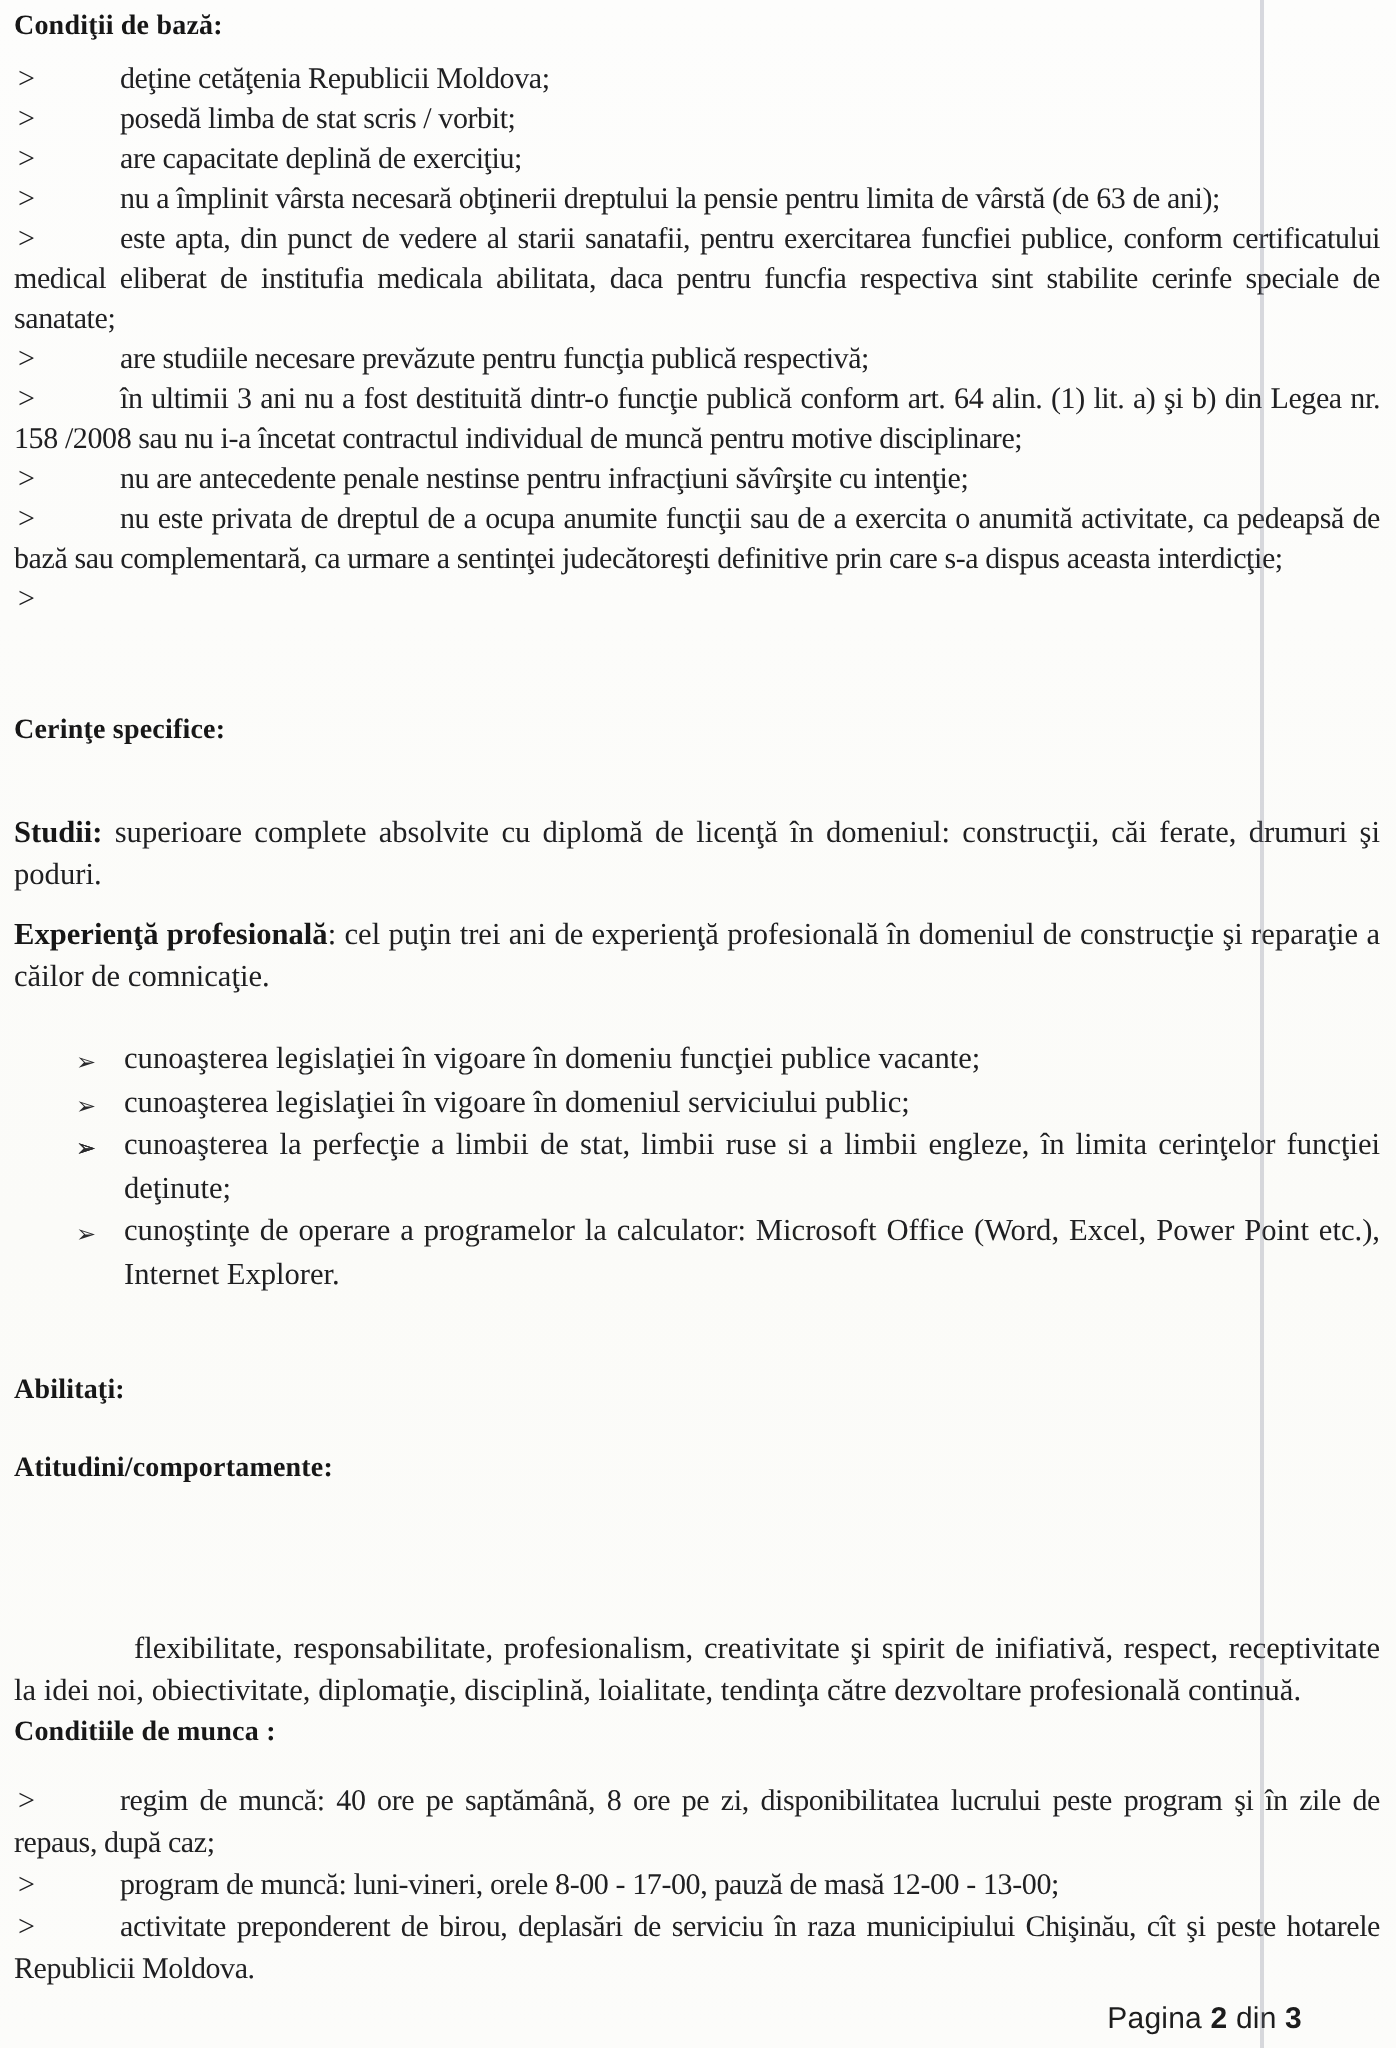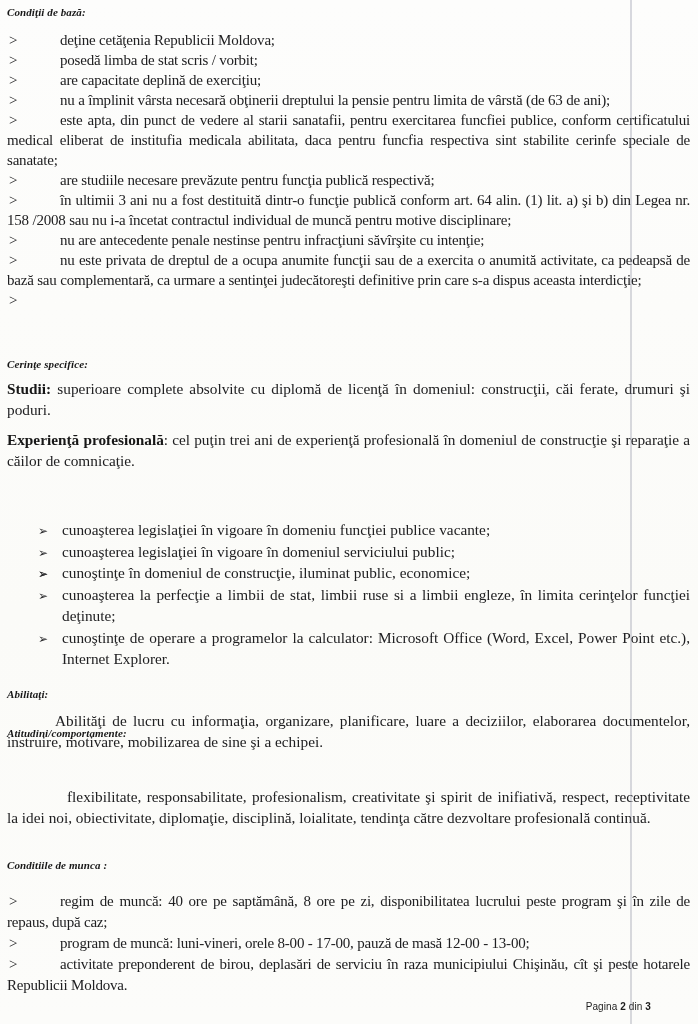--- a/index.html
+++ b/index.html
@@ -6,38 +6,38 @@
   body { background:#ffffff; }
   .page {
     position:relative; width:698px; height:1024px; overflow:hidden;
     background:#fdfdfb;
     background-image:linear-gradient(180deg, #fdfdfc 0%, #fbfbf8 60%, #fcfcfa 100%);
     font-family:"Liberation Serif", serif;
     color:#202022;
     -webkit-font-smoothing:antialiased;
   }
   .blk { position:absolute; left:7px; width:683px; }
-  .hd { font-weight:bold; font-size:11px; color:#171717; letter-spacing:0.1px;font-style:italic; }
+  .hd { font-weight:bold; font-size:14px; color:#171717; letter-spacing:0.1px; }
   
   .li1 { position:relative; text-indent:53px; text-align:justify; font-size:15px;
          line-height:20px; letter-spacing:-0.2px; }
   .li1 .b1 { position:absolute; left:2px; top:0; text-indent:0; }
   
   .li2 { position:relative; padding-left:55px; text-align:justify; font-size:15.3px;
          line-height:21.5px; }
   .li2 .b2 { position:absolute; left:31px; top:2px; font-family:"DejaVu Sans", sans-serif;
              font-size:12px; color:#2a2a2c; }
-  .para { text-align:justify; font-size:15.3px; line-height:20.5px; }
+  .para { text-align:justify; font-size:15.3px; line-height:20.5px;margin-top:28px; }
   .ind48 { text-indent:48px; }
   .ind60 { text-indent:60px; }
   .bold { font-weight:bold; color:#171717; }
   .scanline { position:absolute; left:630px; top:0; height:100%; width:2px;
               background:rgba(128,131,152,0.30); z-index:3; pointer-events:none; }
   .footer { position:absolute; top:1001px; right:47px;
-            font-family:"Liberation Sans", sans-serif; font-size:10px; color:#1d1d1d;
+            font-family:"Liberation Sans", sans-serif; font-size:15px; color:#1d1d1d;
             letter-spacing:0.1px; }
   .footer .num { font-weight:bold; }
 </style>
 </head>
 <body>
 
 <div class="page">
 
   <div class="scanline"></div>
 
@@ -103,34 +103,32 @@
     </div>
     <div class="li2">
       <span class="b2">➢</span>
       <span>cunoaşterea legislaţiei în vigoare în domeniul serviciului public;</span>
     </div>
     <div class="li2">
       <span class="b2">➢</span>
     </div>
     <div class="li2">
       <span class="b2">➢</span>
-      <span>cunoştinţe în domeniul de construcţie, iluminat public, economice;</span>
     </div>
     <div class="li2">
       <span class="b2">➢</span>
       <span>cunoaşterea la perfecţie a limbii de stat, limbii ruse si a limbii engleze, în limita cerinţelor funcţiei deţinute;</span>
     </div>
     <div class="li2">
       <span class="b2">➢</span>
       <span>cunoştinţe de operare a programelor la calculator: Microsoft Office (Word, Excel, Power Point etc.), Internet Explorer.</span>
     </div>
   </div>
 
   <div class="blk hd" style="top:688px;">Abilitaţi:</div>
-  <div class="blk para ind48" style="top:711px;">Abilităţi de lucru cu informaţia, organizare, planificare, luare a deciziilor, elaborarea documentelor, instruire, motivare, mobilizarea de sine şi a echipei.</div>
 
   <div class="blk hd" style="top:727px;">Atitudini/comportamente:</div>
   <div class="blk para ind60" style="top:787px;">flexibilitate, responsabilitate, profesionalism, creativitate şi spirit de inifiativă, respect, receptivitate la idei noi, obiectivitate, diplomaţie, disciplină, loialitate, tendinţa către dezvoltare profesională continuă.</div>
 
   <div class="blk hd" style="top:859px;">Conditiile de munca :</div>
 
   <div class="blk" style="top:891px;">
     <div class="li1" style="line-height:21px;">
       <span class="b1">&gt;</span>
       <span>regim de muncă: 40 ore pe saptămână, 8 ore pe zi, disponibilitatea lucrului peste program şi în zile de repaus, după caz;</span>

